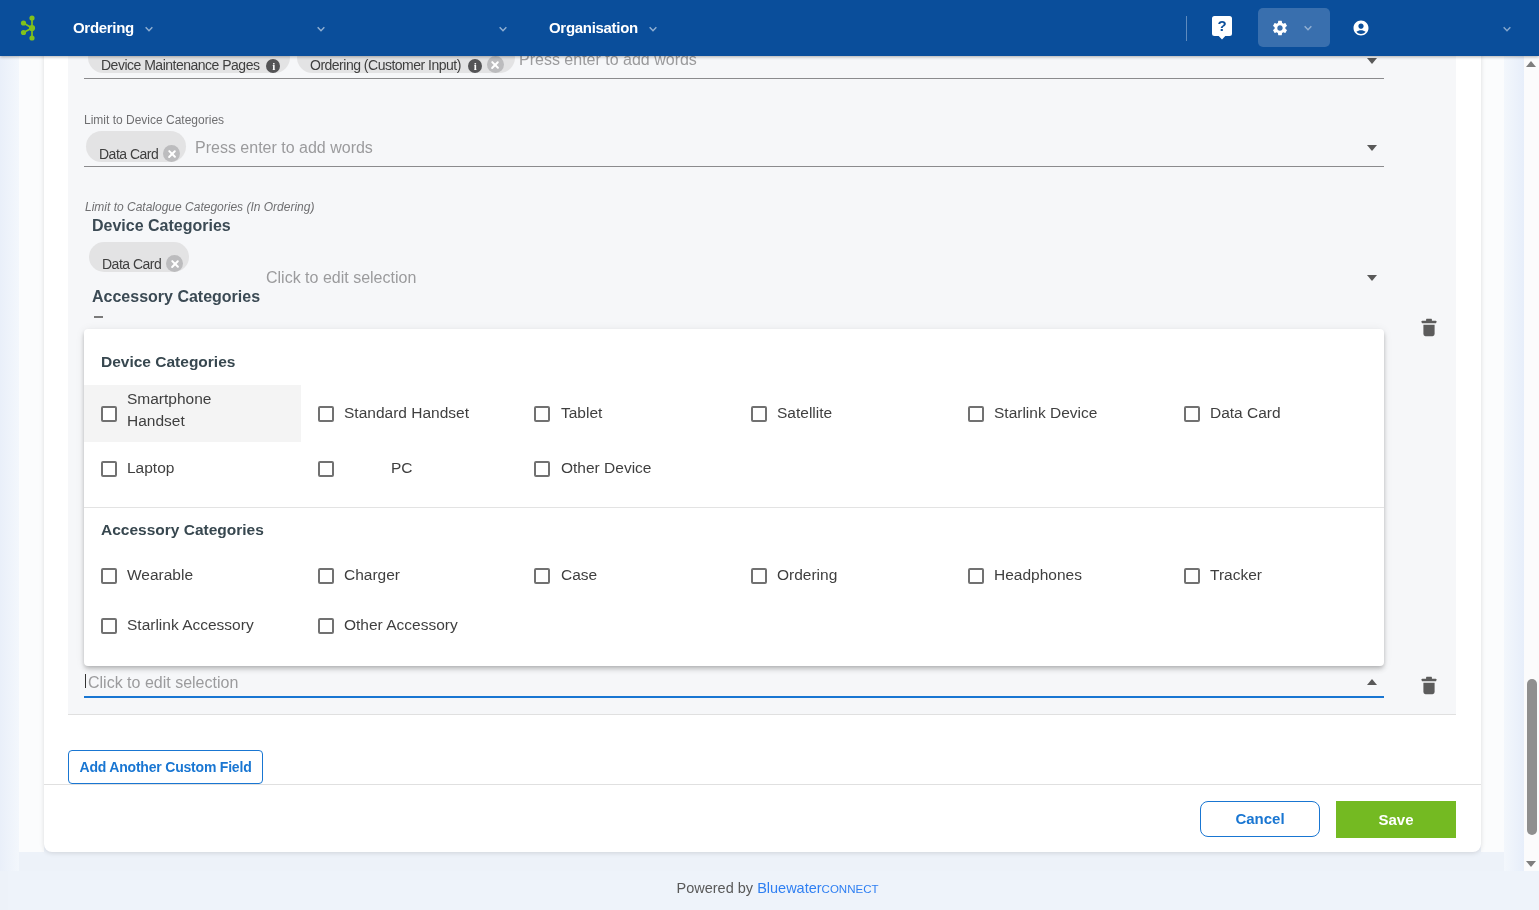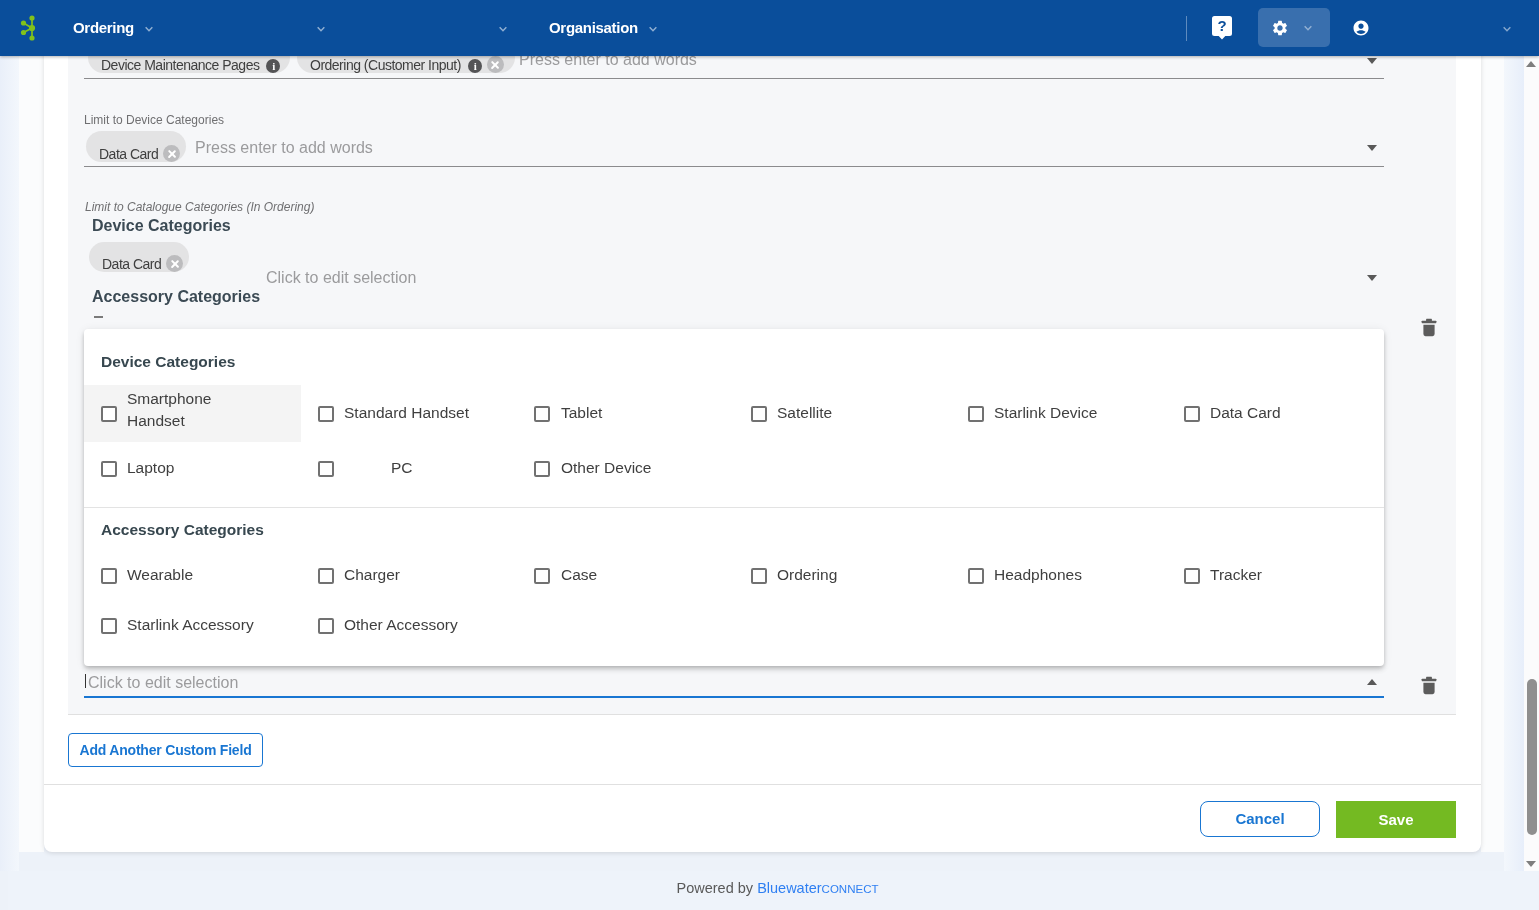--- a/index.html
+++ b/index.html
@@ -19,21 +19,21 @@
 .flabel { position:absolute; color:#6f6f71; font-size:12px; z-index:3; }
 .under { position:absolute; height:1px; background:#8b8b8d; width:1300px; left:84px; z-index:3; }
 .arr-dn { position:absolute; width:0; height:0; border-left:5.5px solid transparent; border-right:5.5px solid transparent; border-top:6.5px solid #595959; z-index:3; }
 .arr-up { position:absolute; width:0; height:0; border-left:5.5px solid transparent; border-right:5.5px solid transparent; border-bottom:6.5px solid #595959; z-index:3; }
 .h16 { position:absolute; font-size:16px; font-weight:bold; color:#3b4a54; z-index:3; }
 #panel { position:absolute; left:84px; top:329px; width:1300px; height:337px; background:#fff; border-radius:4px;
   box-shadow:0 2px 4px -1px rgba(0,0,0,.2), 0 4px 5px 0 rgba(0,0,0,.1), 0 1px 10px 0 rgba(0,0,0,.08); z-index:5; }
 .cb { position:absolute; width:16px; height:16px; border:2px solid #717171; border-radius:2px; background:#fff; }
 .cblabel { position:absolute; font-size:15.5px; color:#3f3f3f; }
 .ph { color:#37474f; font-size:15.5px; font-weight:bold; position:absolute; }
-#addbtn { position:absolute; left:68px; top:733px; width:195px; height:34px; border:1px solid #1976d2; border-radius:4px; background:#fff;
+#addbtn { position:absolute; left:68px; top:750px; width:195px; height:34px; border:1px solid #1976d2; border-radius:4px; background:#fff;
   color:#1976d2; font-weight:bold; font-size:14px; letter-spacing:-0.2px; text-align:center; line-height:32px; z-index:3; }
 #cancelbtn { position:absolute; left:1200px; top:801px; width:120px; height:36px; border:1.5px solid #1976d2; border-radius:8px; background:#fff;
   color:#1976d2; font-weight:bold; font-size:15px; text-align:center; line-height:33px; z-index:3; }
 #savebtn { position:absolute; left:1336px; top:801px; width:120px; height:37px; border-radius:0; background:#74ba22;
   color:#fff; font-weight:bold; font-size:15px; text-align:center; line-height:37px; z-index:3; }
 .trash { position:absolute; width:18px; height:19px; z-index:3; }
 #footer { position:absolute; left:8px; top:871px; width:1539px; height:39px; background:#eef3fa; z-index:10;padding-left:36px; }
 #sbar { position:absolute; left:1524px; top:56px; width:15px; height:815px; background:#fbfbfc; z-index:40; }
 .divider { position:absolute; height:1px; background:#e0e0e0; z-index:3; }
 </style>

